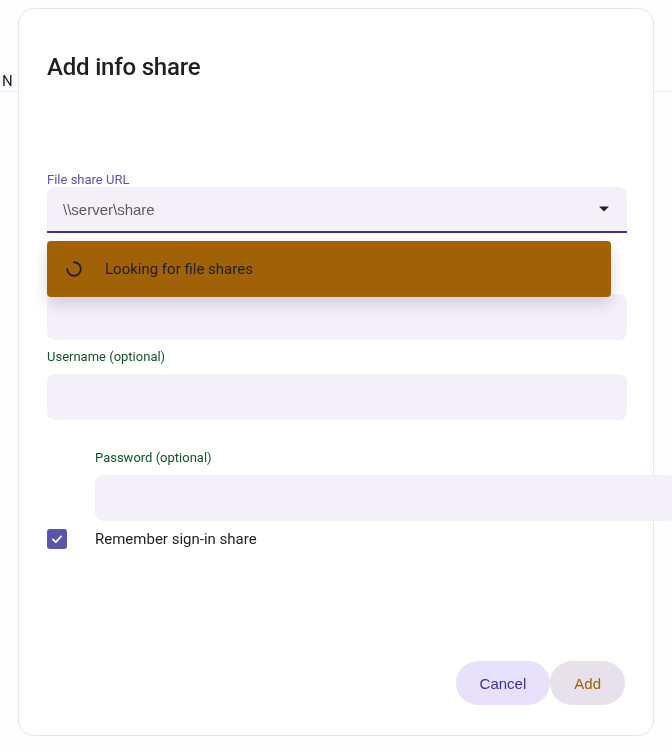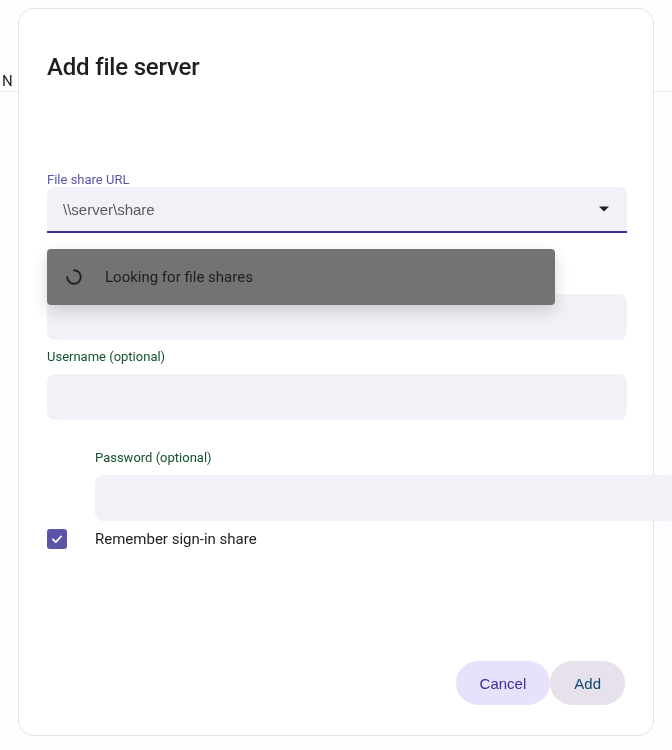--- a/index.html
+++ b/index.html
@@ -72,24 +72,24 @@
     top: 50%;
     transform: translateY(-50%);
     width: 0; height: 0;
     border-left: 5px solid transparent;
     border-right: 5px solid transparent;
     border-top: 5px solid #1f1f1f;
   }
   .dropdown {
     position: absolute;
     left: 28px;
-    top: 240px;
-    width: 508px;
+    top: 232px;
+    width: 564px;
     height: 56px;
-    background: #737373;
+    background: #a16207;
     border-radius: 4px;
     box-shadow: 0 6px 16px rgba(0,0,0,0.16);
     display: flex;
     align-items: center;
     padding-left: 18px;
     gap: 22px;
     z-index: 5;
   }
   .spinner {
     width: 18px; height: 18px;
@@ -141,31 +141,31 @@
   .btn {
     height: 44px;
     padding: 0 24px;
     border-radius: 22px;
     border: none;
     font-size: 15px;
     font-weight: 500;
     cursor: pointer;
   }
   .btn-cancel { background: #e8e1fb; color: #3b309a; }
-  .btn-add { background: #e6e1ea; color: #0c4a6e; }
+  .btn-add { background: #e6e1ea; color: #a16207; }
 </style>
 </head>
 <body>
 
 <span class="behind-letter">N</span>
 <div class="behind-line"></div>
 
 <div class="dialog">
 
-  <div class="header">Add file server</div>
+  <div class="header">Add info share</div>
 
   <div class="field-area field1">
     <div class="label-primary">File share URL</div>
     <div class="combo">
       <input type="text" placeholder="\\server\share" style="">
       <span class="chevron"></span>
     </div>
   </div>
 
   <div class="dropdown">

